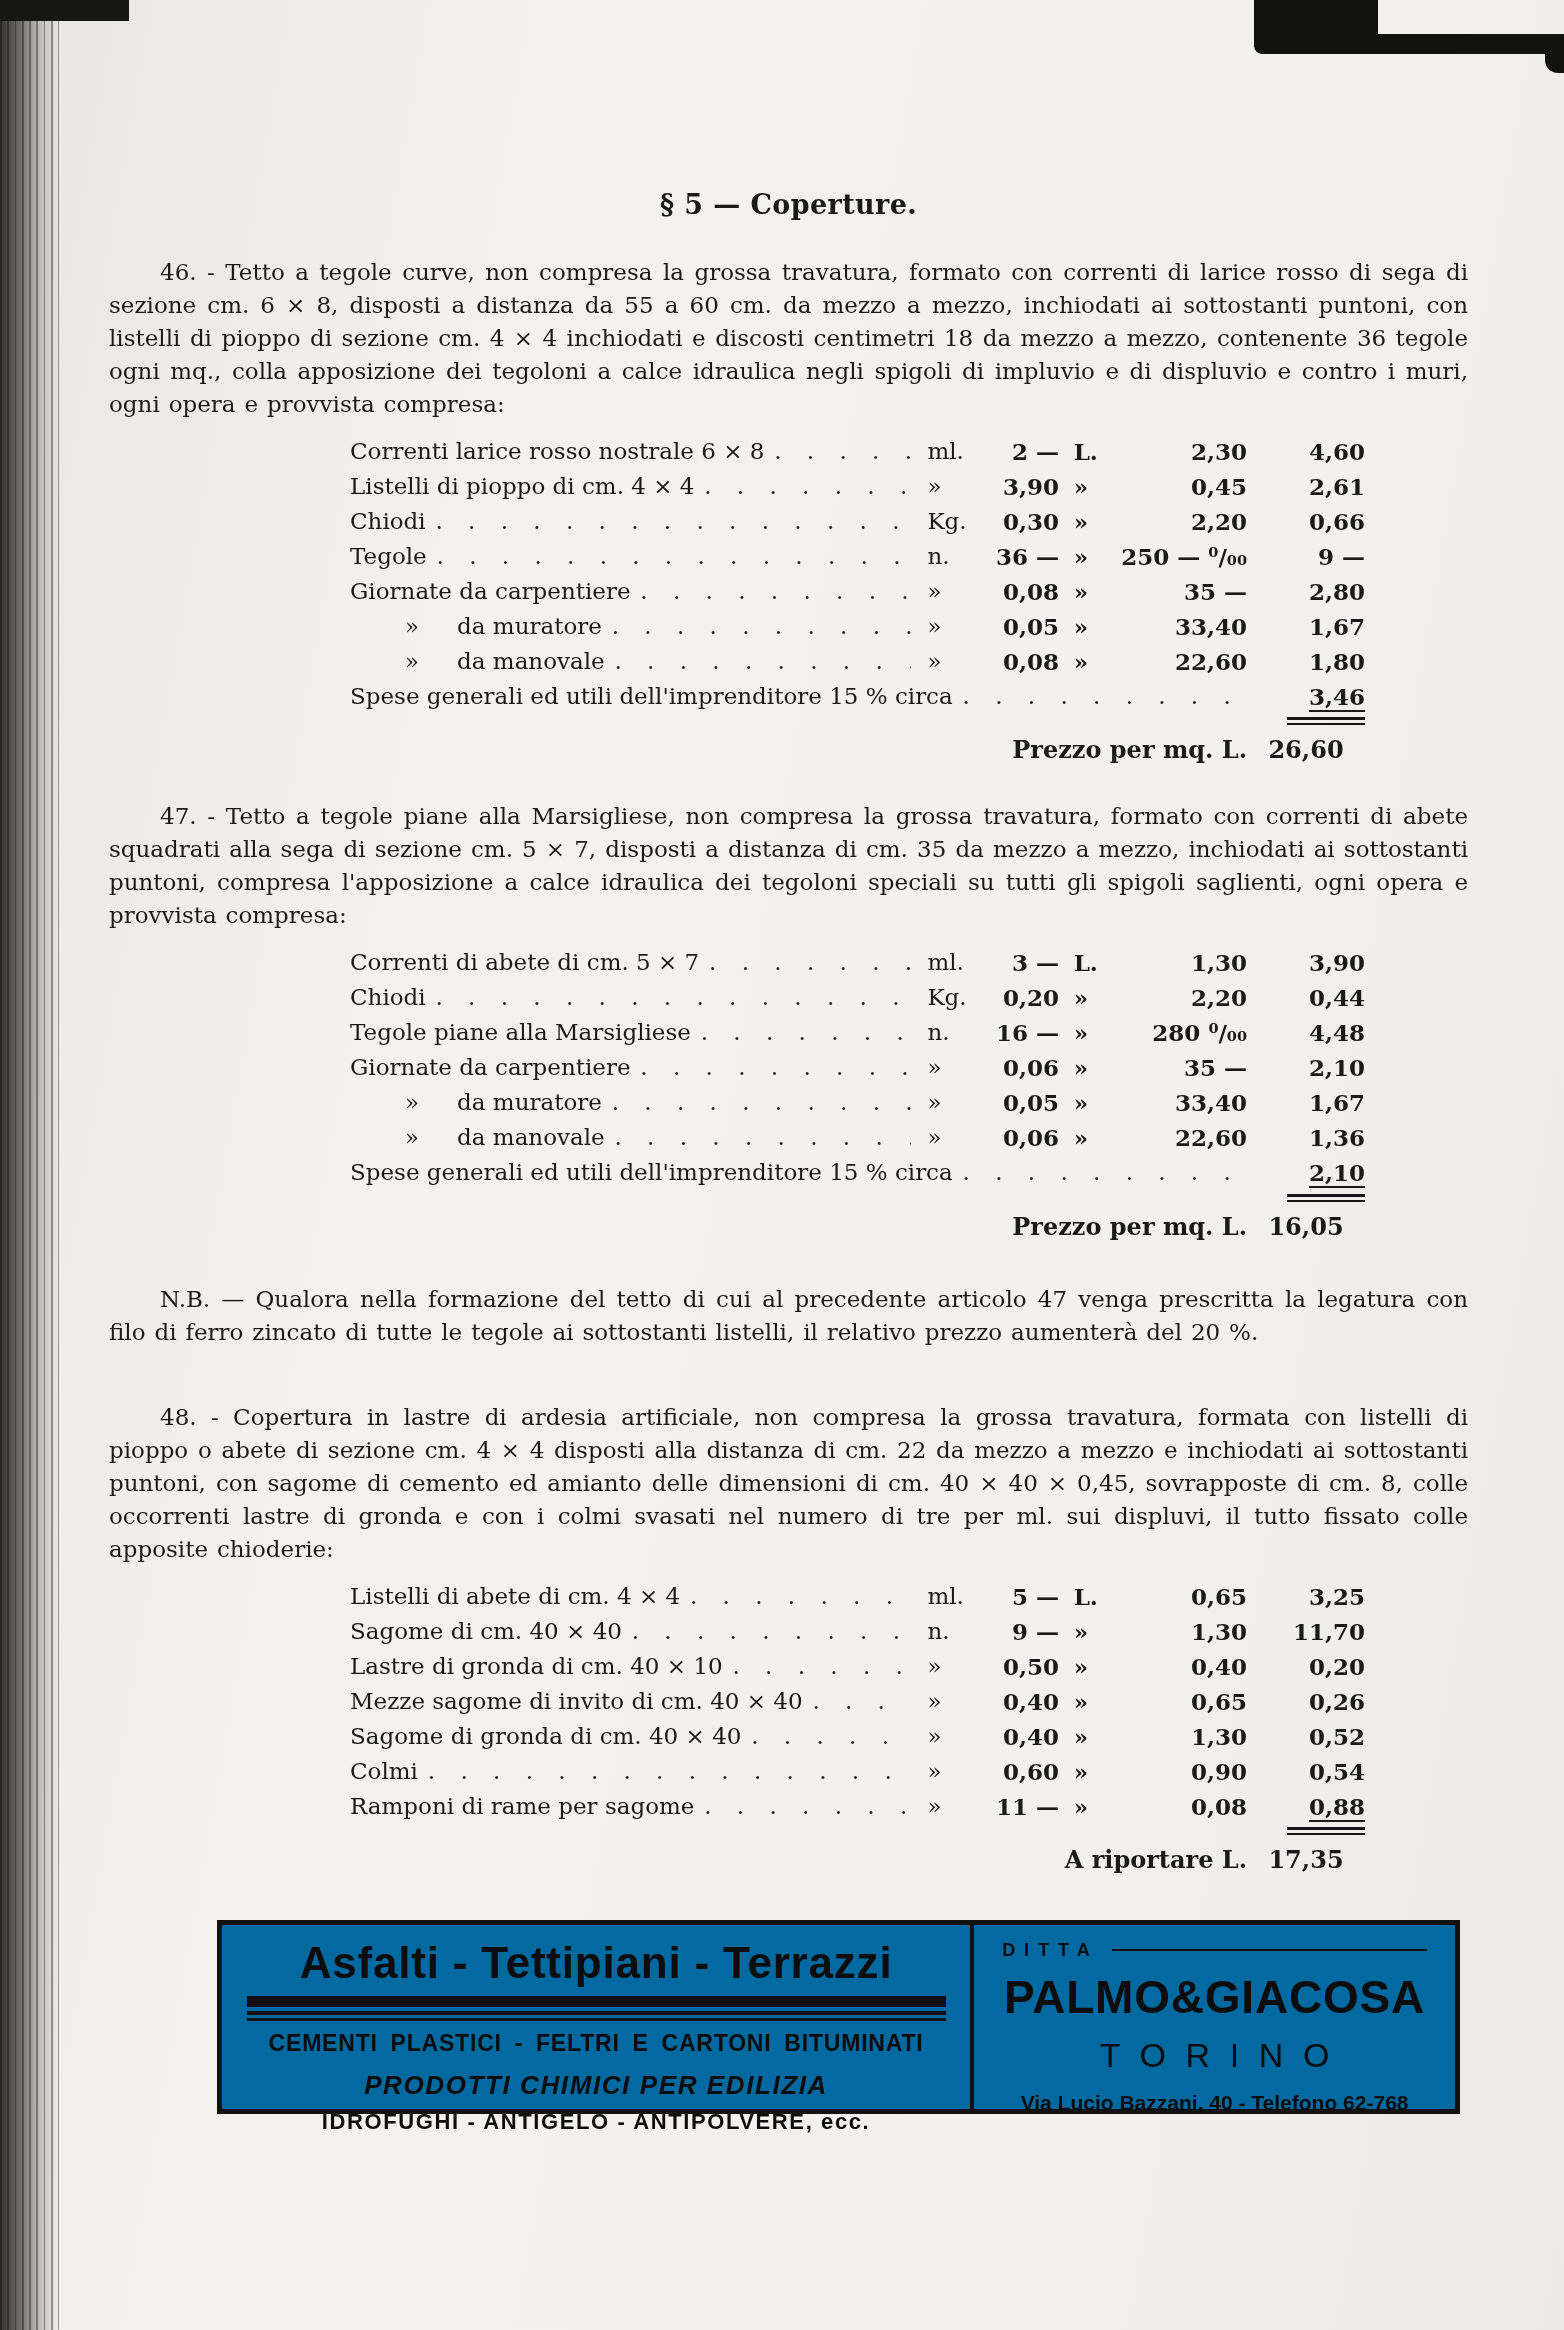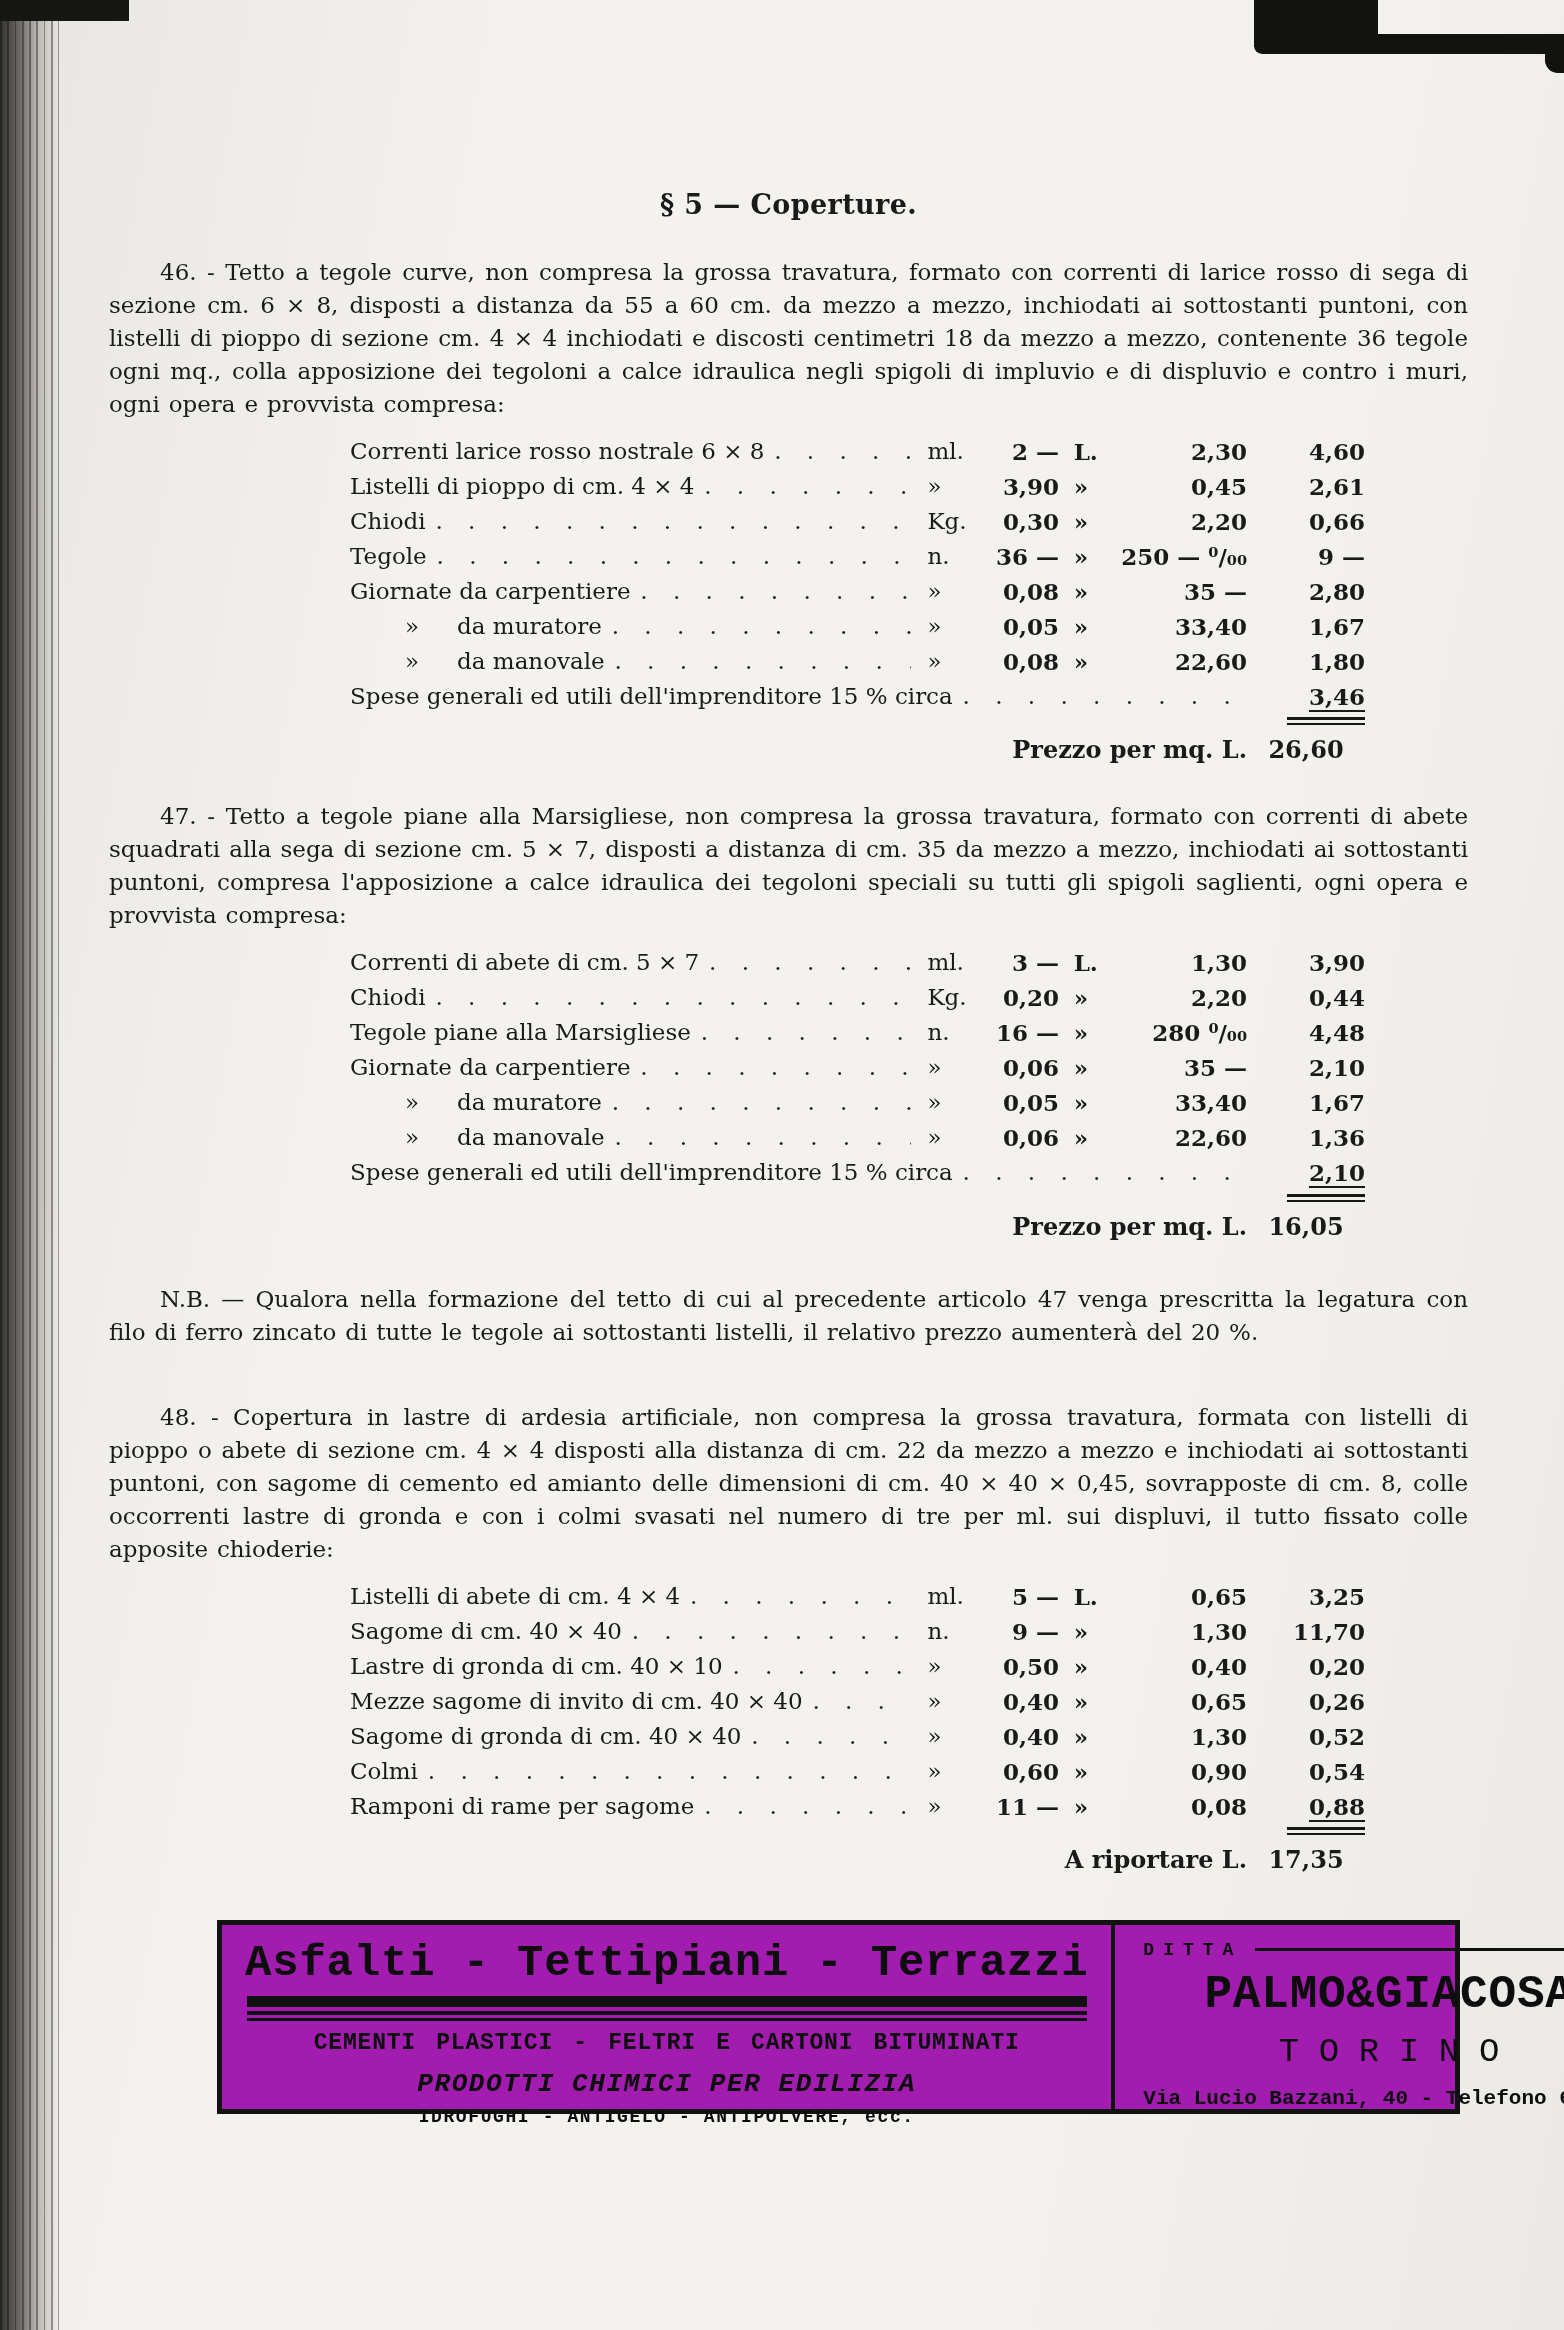--- a/index.html
+++ b/index.html
@@ -66,36 +66,36 @@
   }
   .tfoot { margin: 9.8px 0 0 241px; width: 1015px; font-size: 24px; }
   .flabel { grid-column: 1 / 6; text-align: right; font-weight: bold; white-space: nowrap; }
   .fvalue { grid-column: 6; text-align: center; font-weight: bold; white-space: nowrap; }
 
   
   .ads {
     box-sizing: border-box;
     margin: 46px 0 0 108px; width: 1243px; height: 194px;
     border: 5.7px solid #121212;
-    display: flex; background: #a21caf;
-    font-family: Liberation Mono, monospace;
+    display: flex; background: #0369a1;
+    font-family: Liberation Sans, sans-serif;
   }
   .ad-left {
     flex: 0 0 61%; box-sizing: border-box;
     border-right: 4.1px solid #121212;
     padding: 13px 23px 8.2px; text-align: center;
   }
   .ad-title { font-size: 44px; font-weight: bold; letter-spacing: 0.8px; white-space: nowrap; color: #0d0d0d; }
   .ad-rules { margin: 8.2px 1.6px 9.8px; }
   .ad-rule1 { height: 10.6px; background: #101010; }
   .ad-rule2 { height: 4.1px; background: #101010; margin-top: 4.1px; }
   .ad-rule3 { height: 2.4px; background: #101010; margin-top: 3.3px; }
   .ad-line2 { font-size: 23px; font-weight: bold; letter-spacing: 0.8px; word-spacing: 5.7px; white-space: nowrap; color: #0d0d0d; }
   .ad-line3 { margin-top: 13px; font-size: 26px; font-weight: bold; font-style: italic; letter-spacing: 1.6px; white-space: nowrap; color: #0d0d0d; }
-  .ad-line4 { margin-top: 8.2px; font-size: 18px; font-weight: bold; letter-spacing: 1.6px; white-space: nowrap; color: #0d0d0d; }
+  .ad-line4 { margin-top: 8.2px; font-size: 22px; font-weight: bold; letter-spacing: 1.6px; white-space: nowrap; color: #0d0d0d; }
   .ad-right { flex: 1; box-sizing: border-box; padding: 14.7px 28px 8.2px; text-align: center; }
   .ditta-row { display: flex; align-items: center; gap: 13px; }
   .ditta { font-size: 18px; font-weight: bold; letter-spacing: 9px; color: #0d0d0d; }
   .ditta-rule { flex: 1; height: 2.4px; background: #101010; }
   .ad-company { margin-top: 9.8px; font-size: 46px; font-weight: bold; letter-spacing: 0.8px; white-space: nowrap; color: #0d0d0d; }
   .ad-city { margin-top: 11.4px; font-size: 34px; letter-spacing: 19.6px; padding-left: 19.6px; white-space: nowrap; color: #0d0d0d; }
   .ad-address { margin-top: 16.3px; font-size: 21px; font-weight: bold; white-space: nowrap; color: #0d0d0d; }
 
   .pagenum { margin: 78px 0 0 3.3px; font-size: 25px; font-weight: bold; }
 </style>

